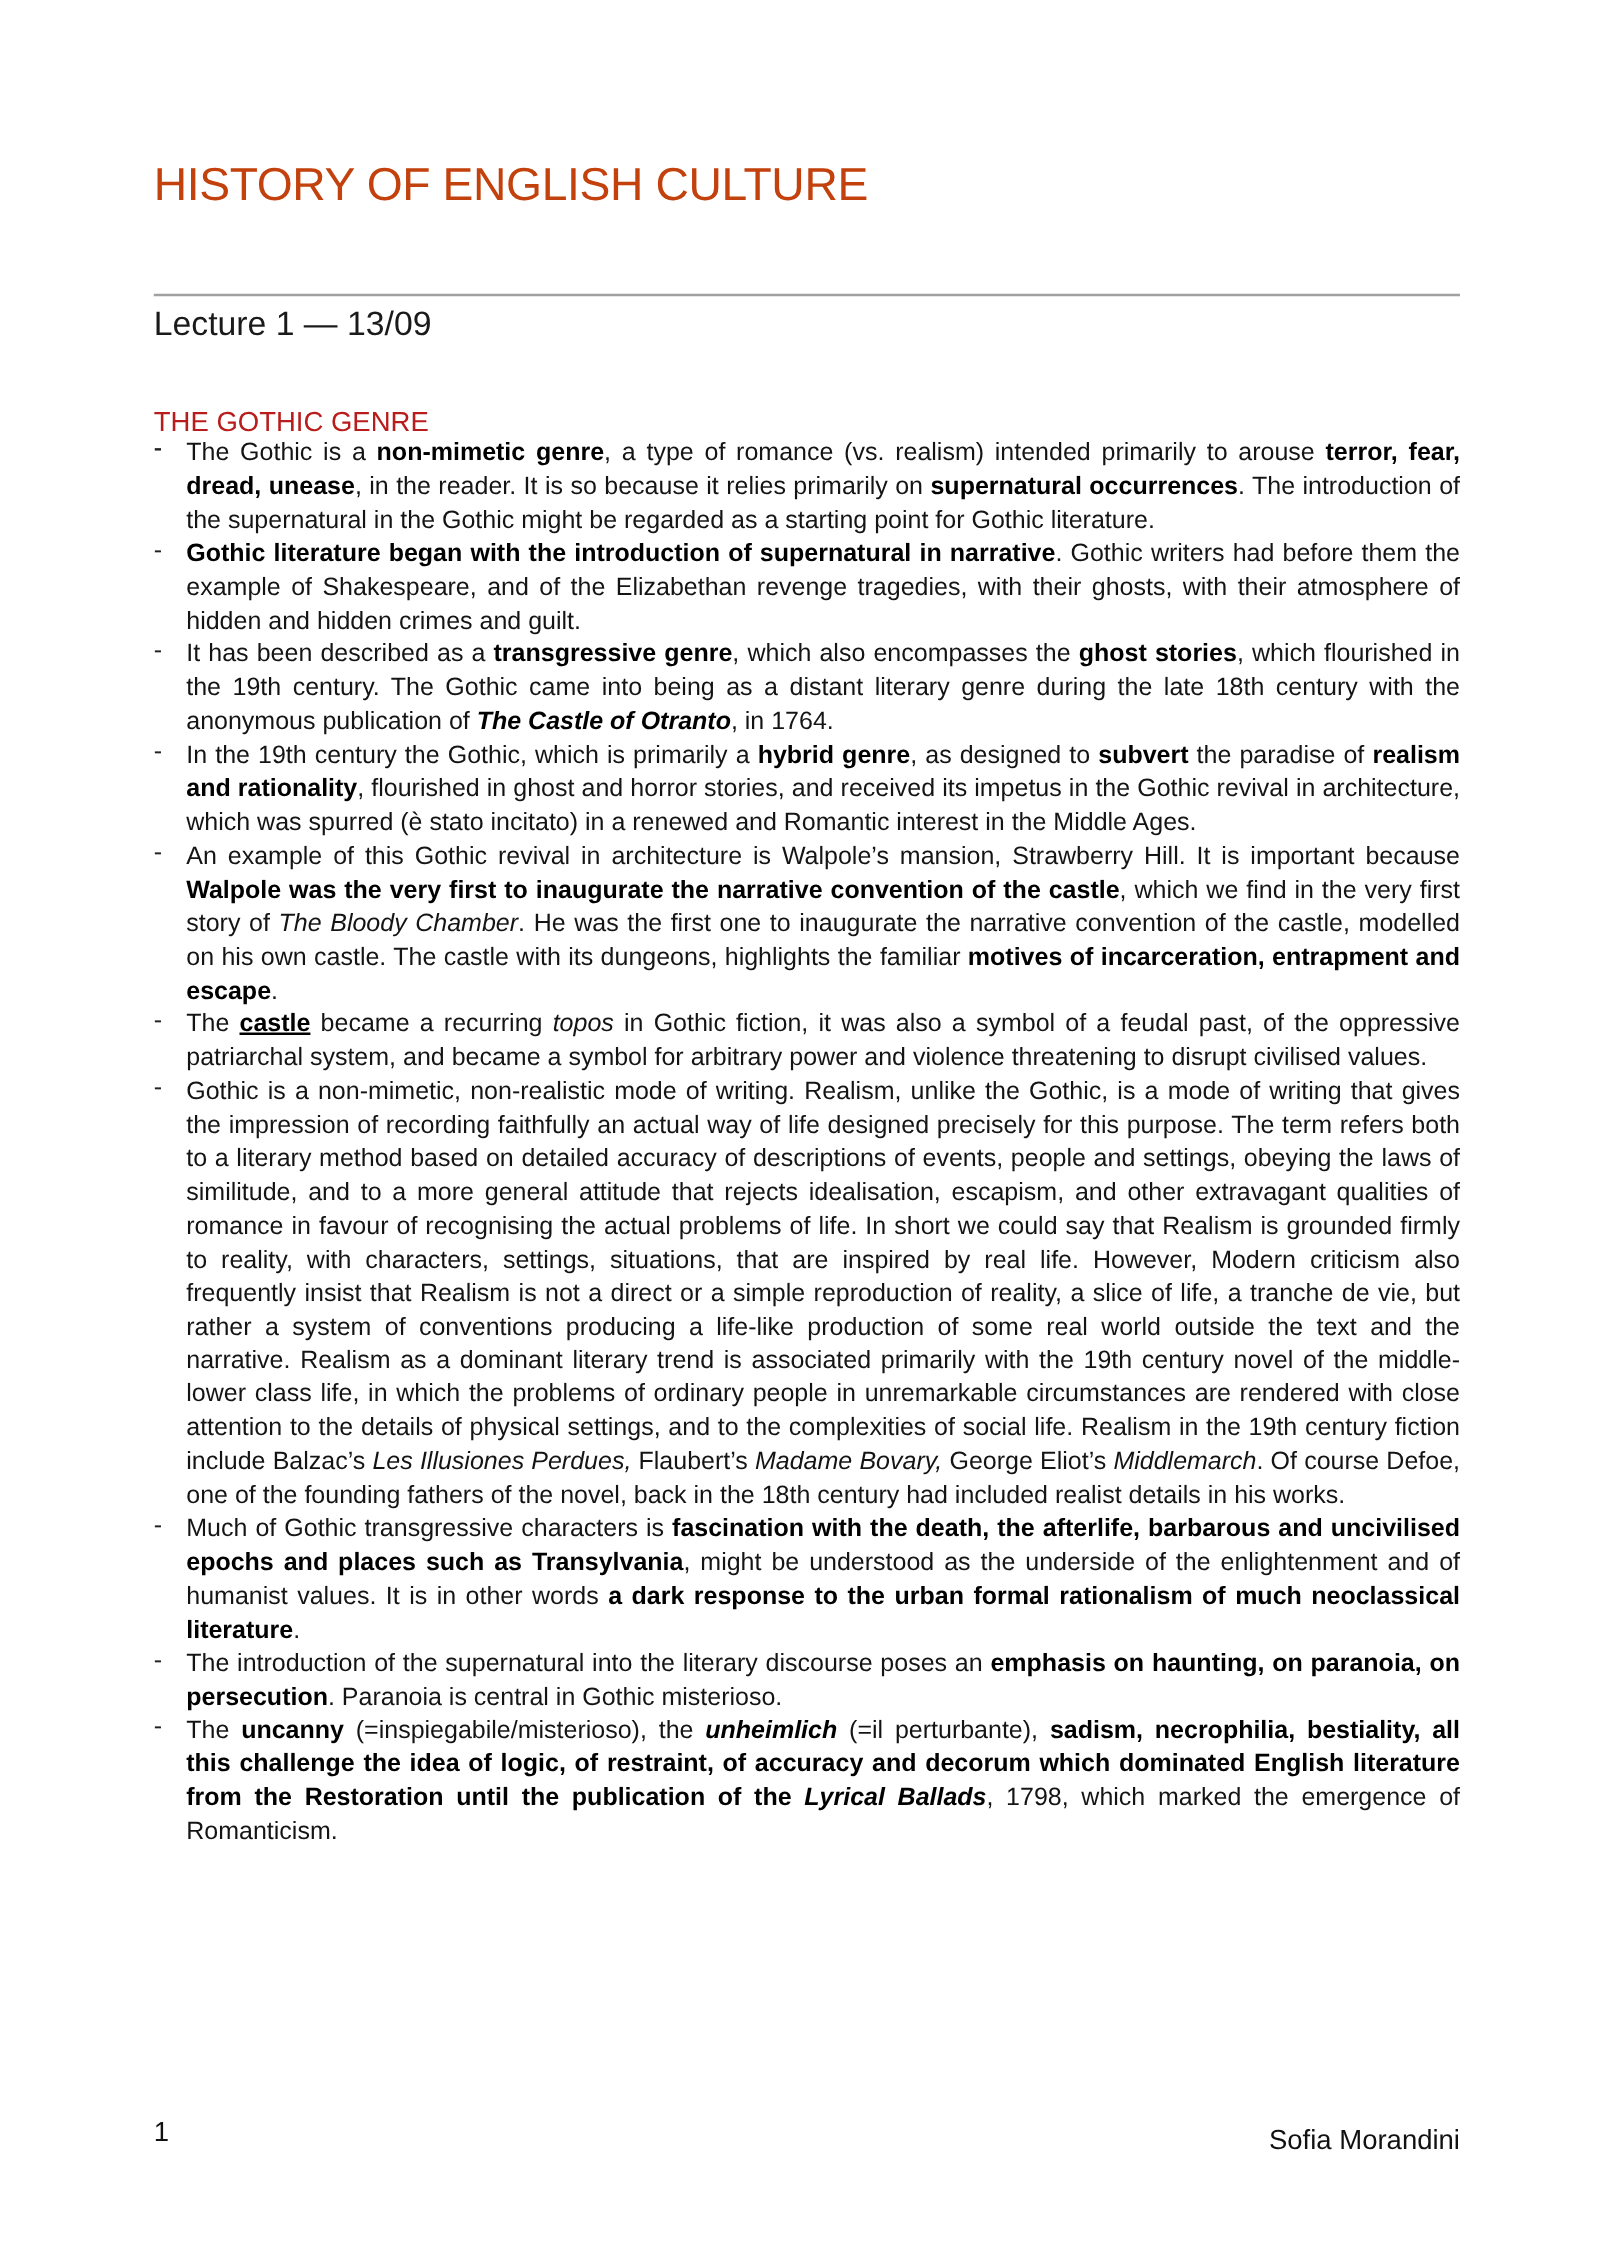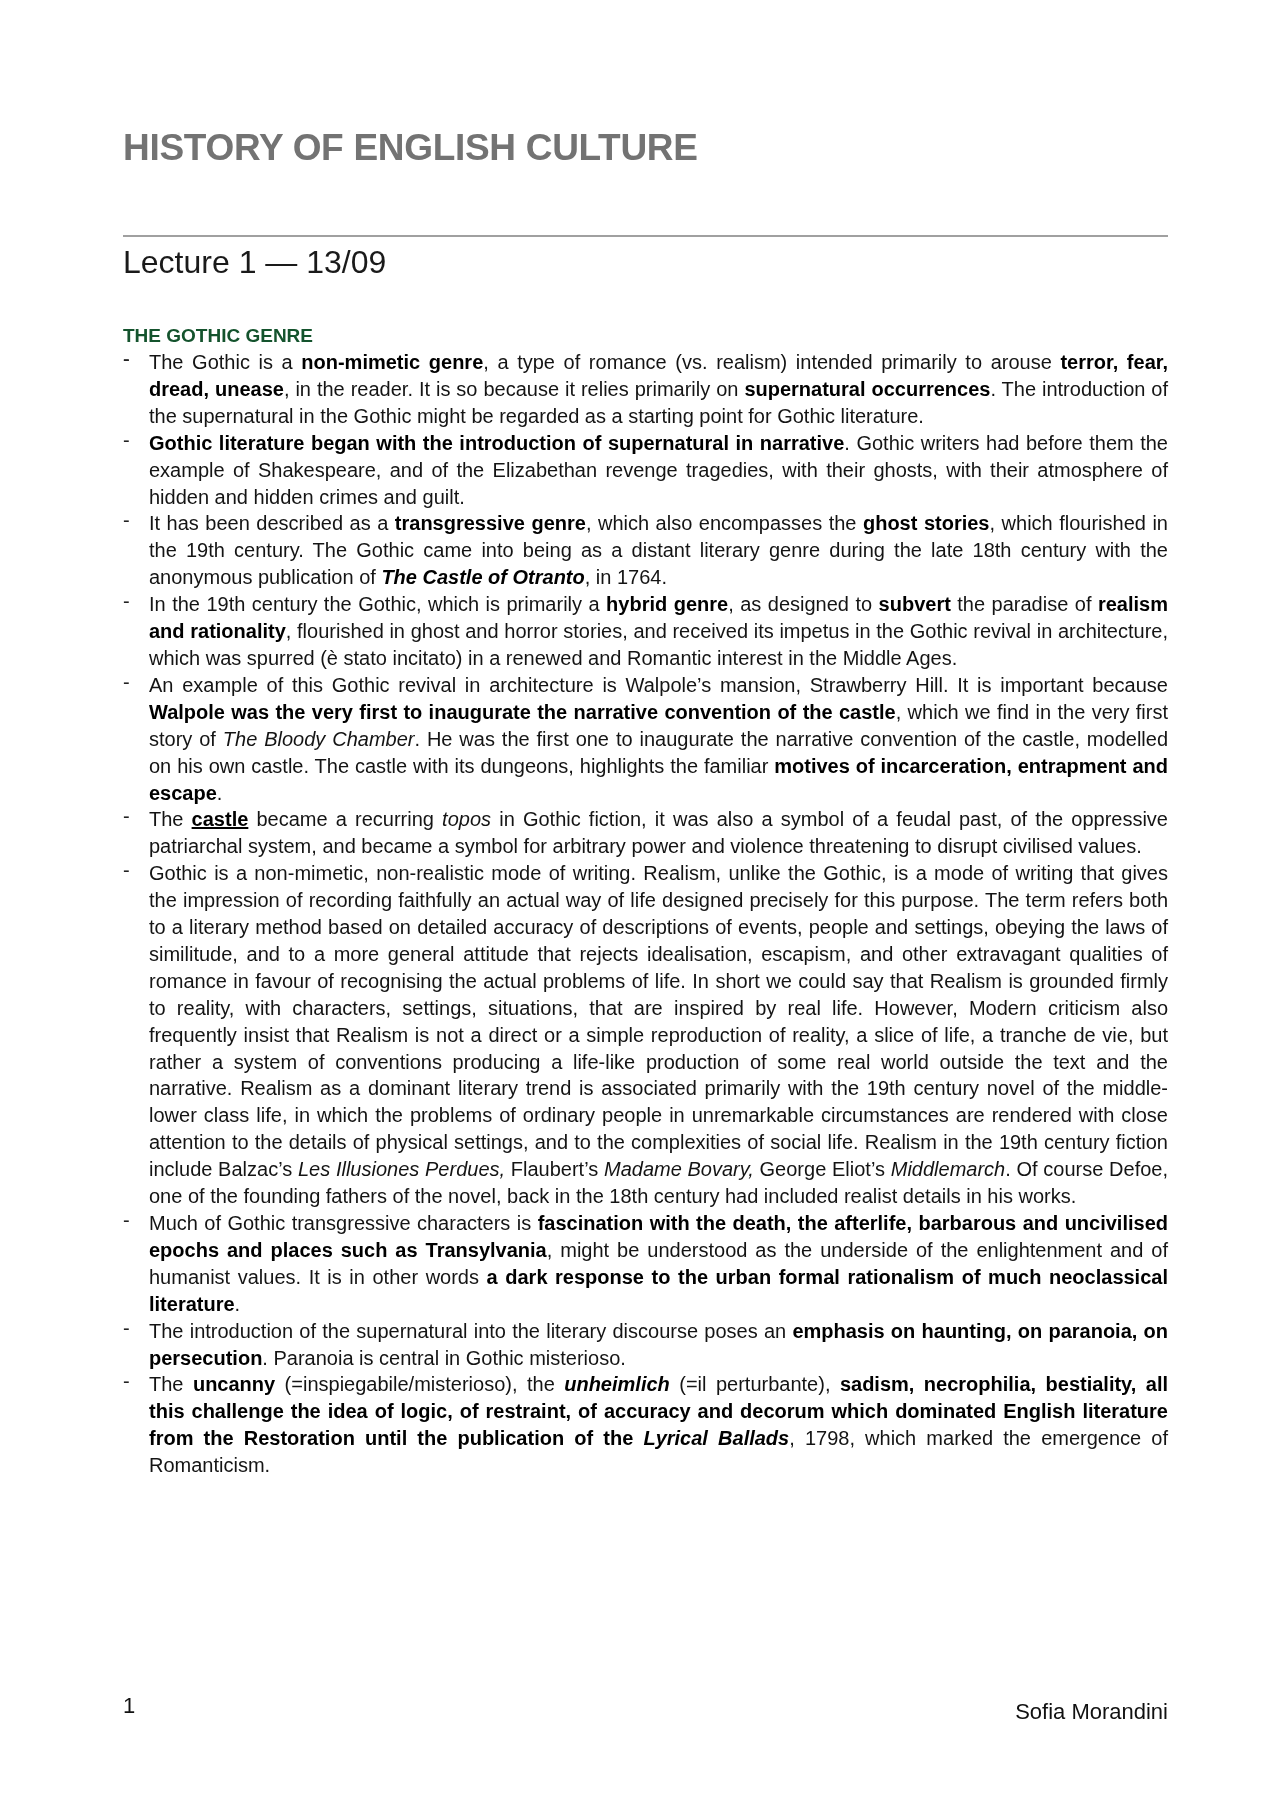--- a/index.html
+++ b/index.html
@@ -1,25 +1,25 @@
 <!DOCTYPE html>
 <html><head>
 <meta charset="utf-8">
 <style>
   html, body { margin: 0; padding: 0; background: #ffffff; }
   body { width: 1280px; height: 1811px; position: relative; overflow: hidden;
          font-family: "Liberation Sans", "DejaVu Sans", sans-serif; color: #111; }
   .page { position: absolute; left: 123px; top: 0; width: 1045px; }
   .doc-title { position: absolute; top: 127px; left: 0; margin: 0;
-               font-size: 37px; font-weight: bold; letter-spacing: -0.3px; color: #737373; white-space: nowrap; }
+               font-size: 37px; font-weight: normal; letter-spacing: -0.3px; color: #c2410c; white-space: nowrap; }
   .rule { position: absolute; top: 235px; left: 0; width: 1045px; height: 2px; background: #a0a0a0; }
   .lecture { position: absolute; top: 244px; left: 0; margin: 0;
-             font-size: 32px; font-weight: normal; color: #1a1a1a; white-space: nowrap; }
+             font-size: 27px; font-weight: normal; color: #1a1a1a; white-space: nowrap; }
   .section { position: absolute; top: 325px; left: 0; margin: 0;
-             font-size: 19px; font-weight: bold; color: #14532d; }
+             font-size: 22px; font-weight: normal; color: #b91c1c; }
   .list { position: absolute; top: 349px; left: 0; width: 1045px; margin: 0; padding: 0; list-style: none; }
   .item { position: relative; padding-left: 26px; font-size: 20px; line-height: 26.9px;
           text-align: justify; color: #141414; }
   .item .dash { position: absolute; left: 0; top: -3px; font-size: 20px; color: #222; }
   .footer-page { position: absolute; left: 123px; top: 1693px; font-size: 22px; color: #111; }
   .footer-author { position: absolute; right: 112px; top: 1699px; font-size: 22px; color: #111; }
 </style>
 </head>
 <body>
 

